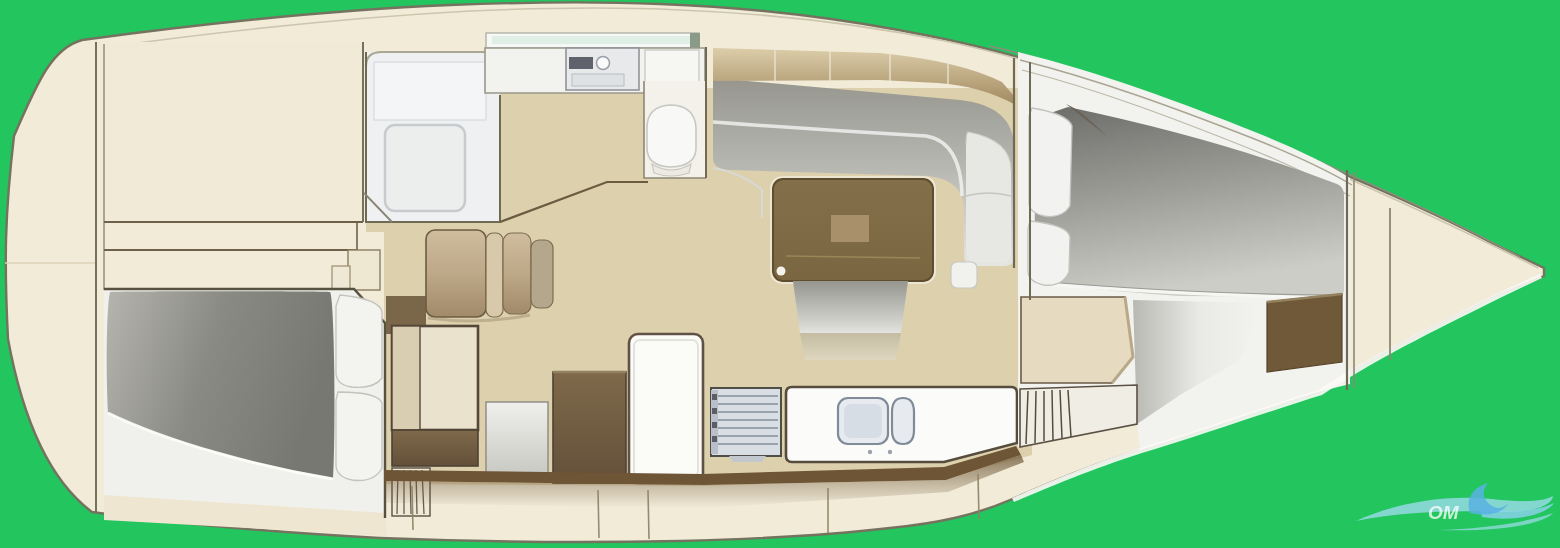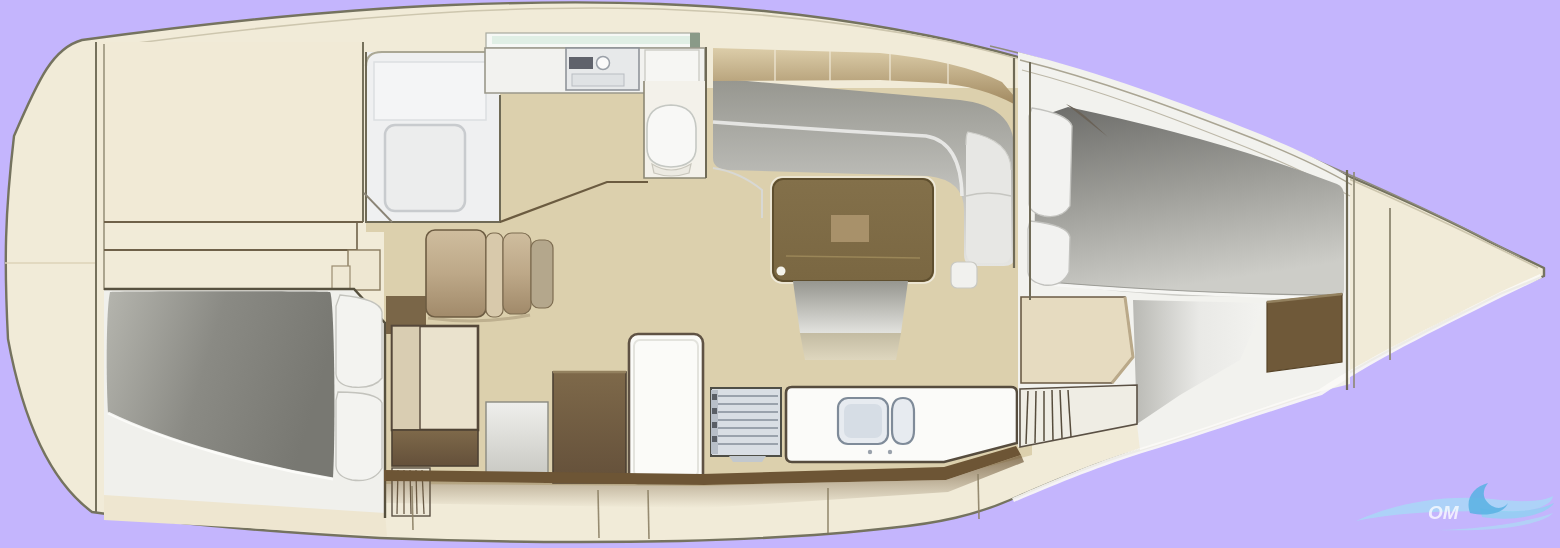--- a/index.html
+++ b/index.html
@@ -1,16 +1,16 @@
 <!DOCTYPE html>
 <html><head>
 <meta charset="utf-8">
 <style>
   html,body{margin:0;padding:0;background:#ffffff;font-family:"Liberation Sans",sans-serif;}
-  #wrap{position:relative;width:1560px;height:548px;overflow:hidden;background:#c4b5fd;}
+  #wrap{position:relative;width:1560px;height:548px;overflow:hidden;background:#22c55e;}
 </style>
 </head>
 <body>
 <div id="wrap">
 <svg width="1560" height="548" viewBox="0 0 1560 548" xmlns="http://www.w3.org/2000/svg">
 <defs>
   <linearGradient id="gFwdBed" x1="0" y1="0" x2="0.25" y2="1">
     <stop offset="0" stop-color="#6c6c69"></stop>
     <stop offset="0.5" stop-color="#9c9c97"></stop>
     <stop offset="1" stop-color="#cdcdc8"></stop>

